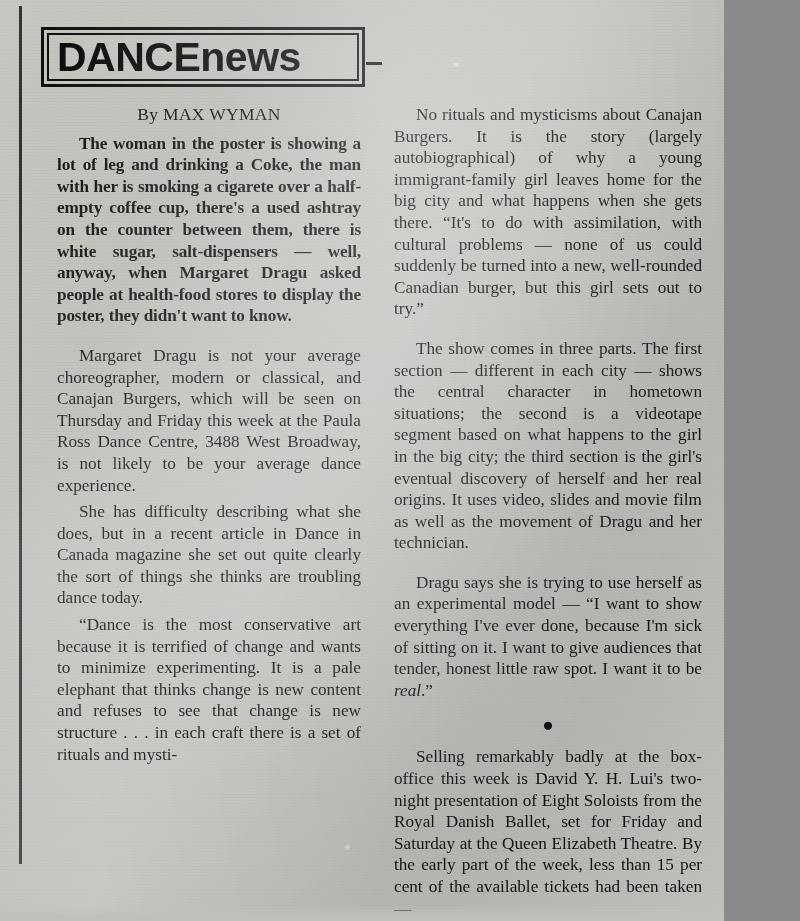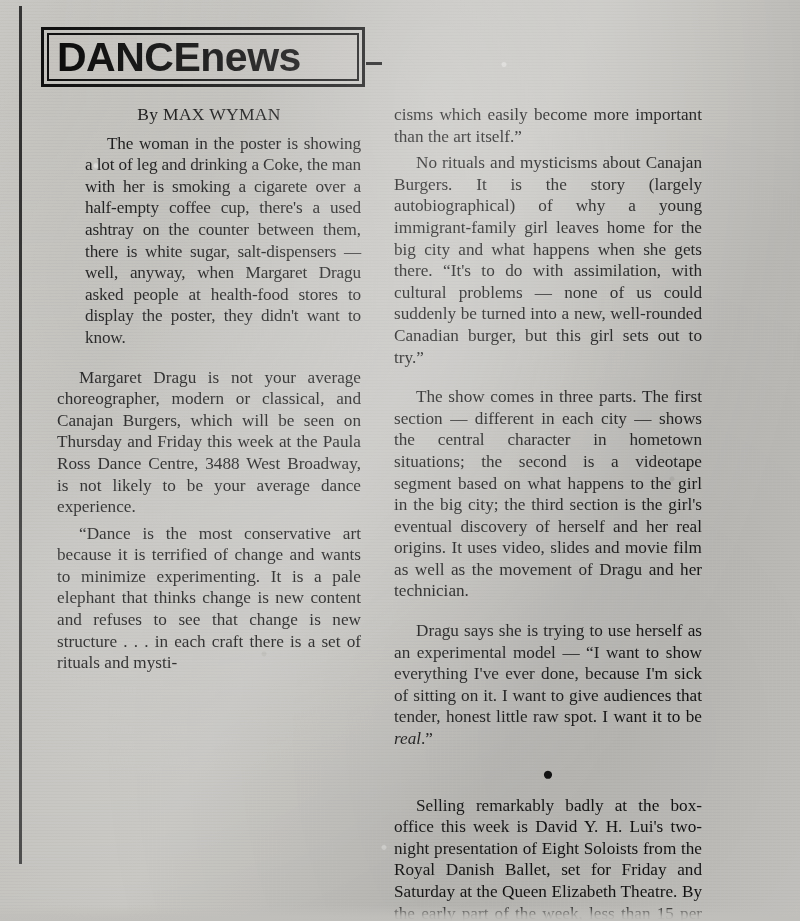--- a/index.html
+++ b/index.html
@@ -5,34 +5,35 @@
 <style>
   html, body {
     margin: 0;
     padding: 0;
     background: #8a8a8a;
   }
 
   
   .scan {
     position: relative;
-    width: 800px;
+    width: 696px;
     height: 921px;
     overflow: hidden;
     background-color: #bdbcb8;
     background-image:
       radial-gradient(circle at 12% 18%, rgba(255,255,255,0.38) 0 2px, rgba(0,0,0,0) 3px),
       radial-gradient(circle at 63% 7%,  rgba(255,255,255,0.30) 0 2px, rgba(0,0,0,0) 3px),
       radial-gradient(circle at 84% 52%, rgba(0,0,0,0.07) 0 2px, rgba(0,0,0,0) 3px),
       radial-gradient(circle at 33% 71%, rgba(0,0,0,0.06) 0 2px, rgba(0,0,0,0) 3px),
       radial-gradient(circle at 48% 92%, rgba(255,255,255,0.28) 0 2px, rgba(0,0,0,0) 3px),
       linear-gradient(118deg, #c6c5c1 0%, #b9b8b4 23%, #c3c2be 47%, #b6b5b1 70%, #c5c4c0 100%);
     font-family: "Liberation Serif", "DejaVu Serif", serif;
     color: #161616;
     filter: contrast(1.04);
+    padding-left: 28px;
   }
 
   
   .grain {
     position: absolute;
     inset: 0;
     pointer-events: none;
     opacity: 0.55;
     background-image:
       repeating-linear-gradient(0deg, rgba(0,0,0,0.035) 0 1px, rgba(0,0,0,0) 1px 3px),
@@ -116,23 +117,22 @@
     text-align: center;
     letter-spacing: 0.3px;
     margin: 0 0 7px 0;
   }
 
   p.para {
     margin: 0 0 5px 0;
     text-indent: 22px;
   }
   p.para.lead {
-    font-weight: 400;
+    font-weight: 700;
     letter-spacing: -0.15px;
-    margin-left: 28px;
   }
   p.para.cont {
     text-indent: 0;
   }
   p.para:last-child { margin-bottom: 8px; }
 
   .gap { height: 13px; }
 
   .bullet-sep {
     text-align: center;
@@ -168,25 +168,25 @@
   <div class="masthead-tick"></div>
 
   <div class="col col-left">
     <div class="byline">By MAX WYMAN</div>
 
     <p class="para lead">The woman in the poster is showing a lot of leg and drinking a Coke, the man with her is smoking a cigarete over a half-empty coffee cup, there's a used ashtray on the counter between them, there is white sugar, salt-dispensers — well, anyway, when Margaret Dragu asked people at health-food stores to display the poster, they didn't want to know.</p>
 
     <div class="gap"></div>
 
     <p class="para">Margaret Dragu is not your average choreographer, modern or classical, and Canajan Burgers, which will be seen on Thursday and Friday this week at the Paula Ross Dance Centre, 3488 West Broadway, is not likely to be your average dance experience.</p>
+    <p class="para">She has difficulty describing what she does, but in a recent article in Dance in Canada magazine she set out quite clearly the sort of things she thinks are troubling dance today.</p>
     <p class="para">“Dance is the most conservative art because it is terrified of change and wants to minimize experimenting. It is a pale elephant that thinks change is new content and refuses to see that change is new structure . . . in each craft there is a set of rituals and mysti-</p>
   </div>
 
   <div class="col col-right">
-    <p class="para cont">cisms which easily become more important than the art itself.”</p>
 
     <p class="para">No rituals and mysticisms about Canajan Burgers. It is the story (largely autobiographical) of why a young immigrant-family girl leaves home for the big city and what happens when she gets there. “It's to do with assimilation, with cultural problems — none of us could suddenly be turned into a new, well-rounded Canadian burger, but this girl sets out to try.”</p>
 
     <div class="gap"></div>
 
     <p class="para">The show comes in three parts. The first section — different in each city — shows the central character in hometown situations; the second is a videotape segment based on what happens to the girl in the big city; the third section is the girl's eventual discovery of herself and her real origins. It uses video, slides and movie film as well as the movement of Dragu and her technician.</p>
 
     <div class="gap"></div>
 
     <p class="para"><span>Dragu says she is trying to use herself as an experimental model — “I want to show everything I've ever done, because I'm sick of sitting on it. I want to give audiences that tender, honest little raw spot. I want it to be </span><em>real</em><span>.”</span></p>

